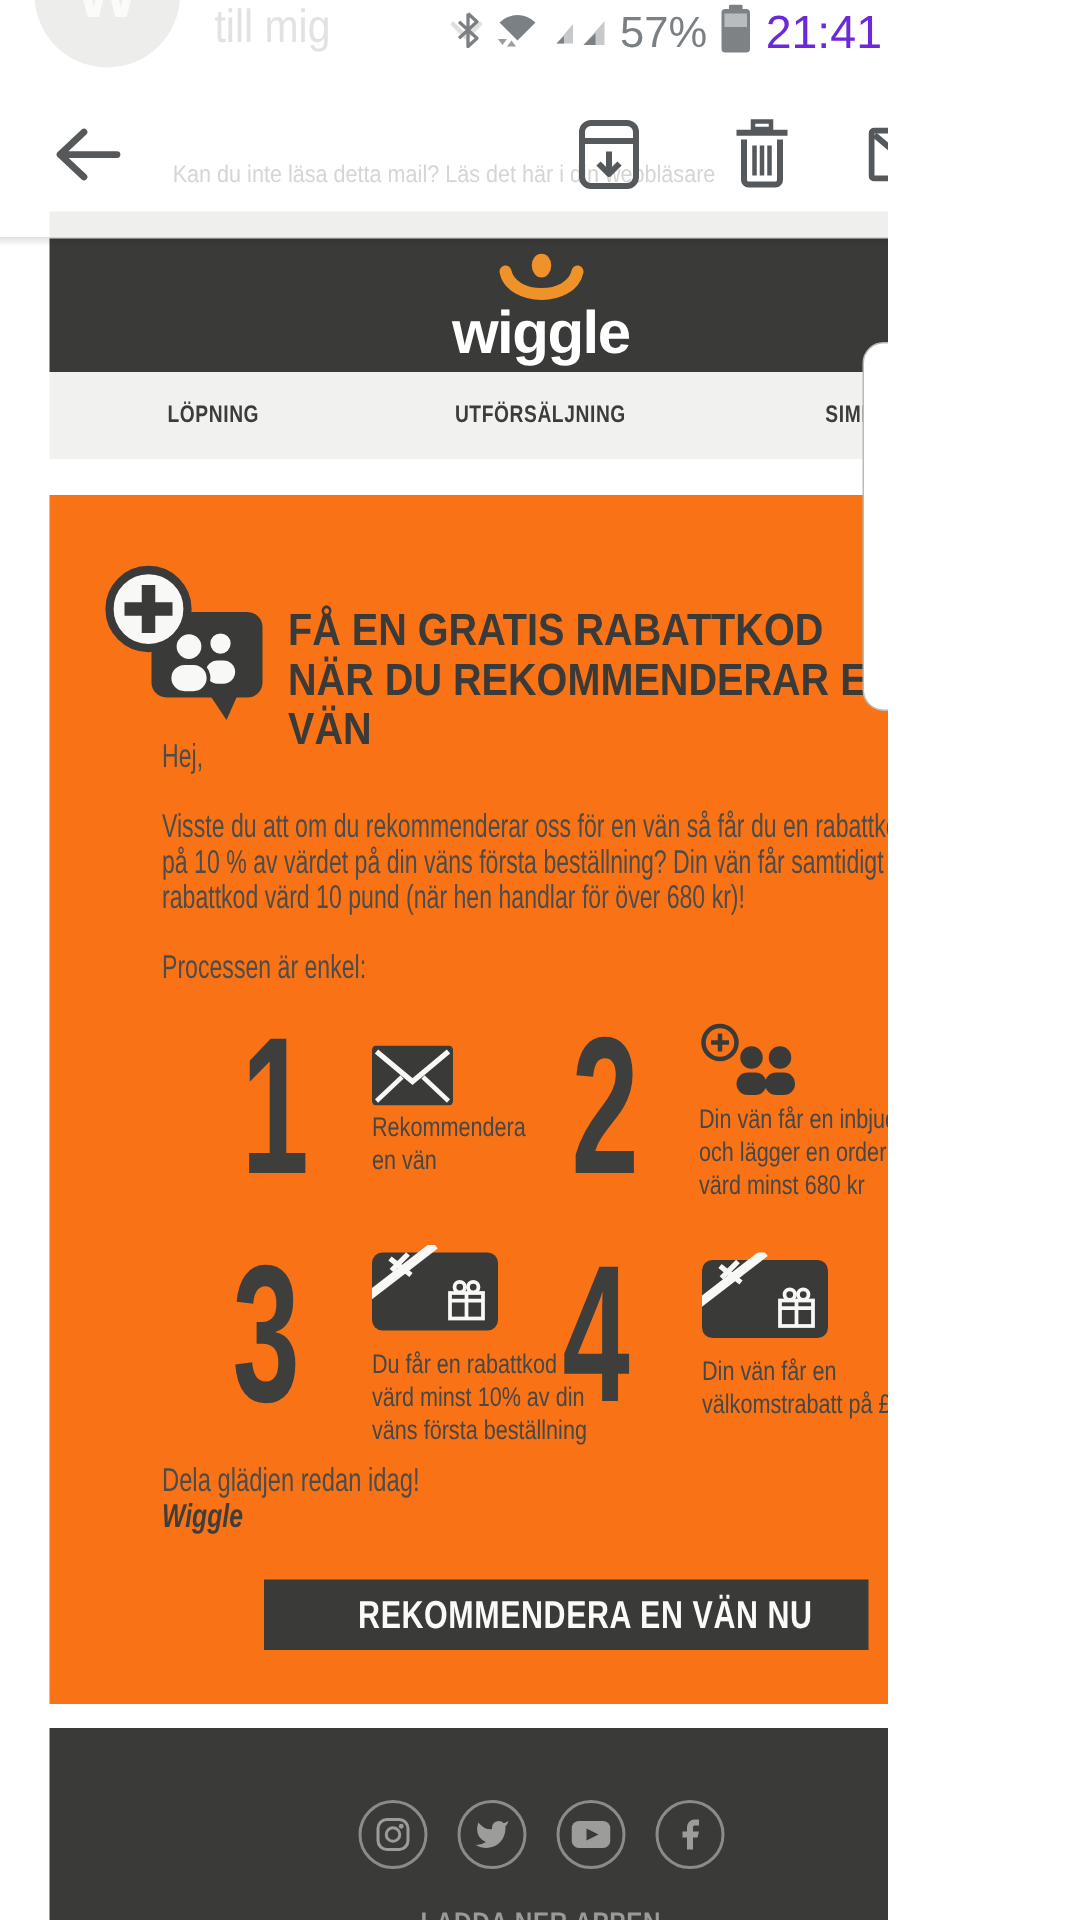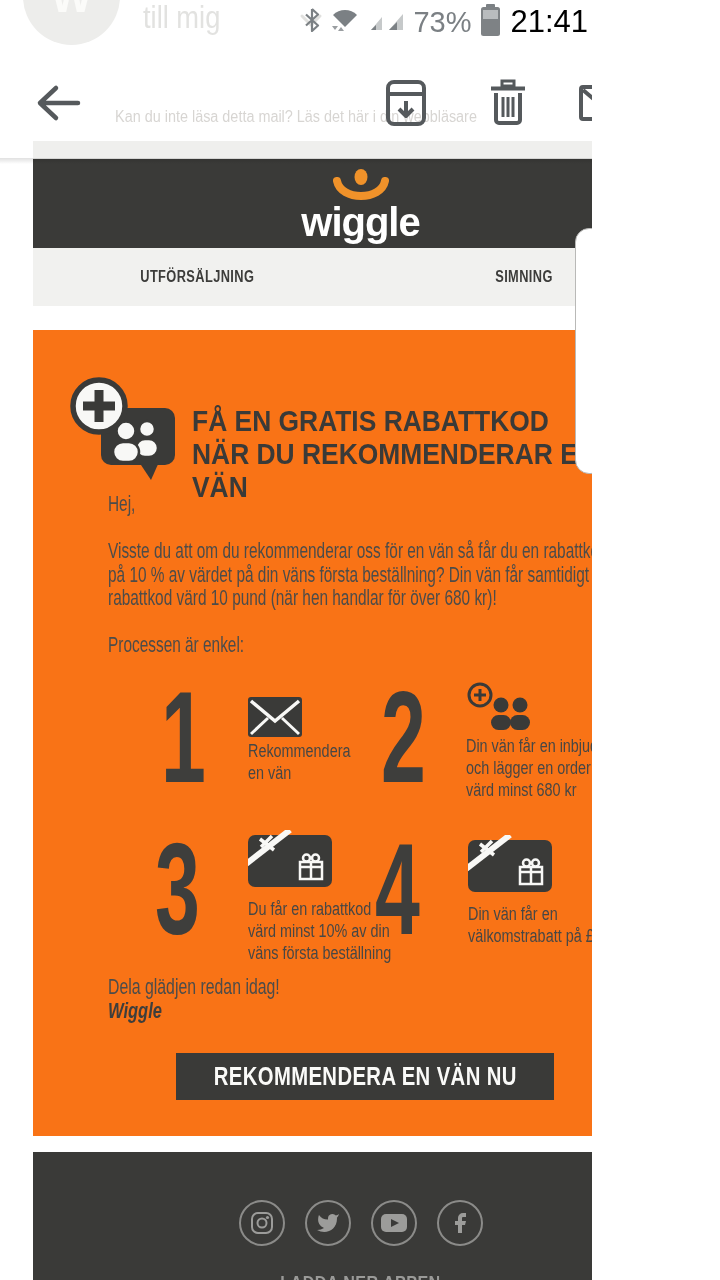--- a/index.html
+++ b/index.html
@@ -14,21 +14,21 @@
             transform:scaleX(0.88);transform-origin:left top;white-space:nowrap;}
   .to-chevron{position:absolute;left:298px;top:12px;}
   .faded-dot{position:absolute;width:7px;height:7px;border-radius:50%;background:#ececea;}
   .preheader{position:absolute;left:0;top:108px;width:100%;text-align:center;font-size:16px;
              color:#b7b3ae;opacity:0.55;transform:scaleX(0.9);transform-origin:center;z-index:1;}
 
   
   .status-bar{position:absolute;top:2px;right:4px;height:40px;display:flex;align-items:center;
               gap:9px;z-index:5;color:#7b8084;}
   .status-text{font-size:29px;color:#7b8084;}
-  .time-text{font-size:31px;color:#000000;}
+  .time-text{font-size:31px;color:#6d28d9;}
 
   
   .toolbar{position:absolute;top:60px;left:0;width:720px;height:86px;z-index:4;}
   .tool-btn{position:absolute;top:0;width:60px;height:86px;display:flex;align-items:center;justify-content:center;}
   .appbar-shadow{position:absolute;top:158px;left:0;width:720px;height:6px;z-index:3;
                  background:linear-gradient(rgba(0,0,0,0.12),rgba(0,0,0,0));}
 
   
   .email-col{position:absolute;left:33px;top:141px;width:655px;}
   .gray-strip{height:18px;background:#efefed;}
@@ -54,21 +54,21 @@
   .step-icon{position:absolute;}
   .step-cap{position:absolute;font-size:18px;line-height:22px;color:#474745;white-space:pre-line;
             transform:scaleX(0.8);transform-origin:left top;width:300px;}
 
   .closing{position:absolute;left:75px;top:645px;font-size:22px;line-height:23px;color:#4c4c4a;
            transform:scaleX(0.72);transform-origin:left top;white-space:nowrap;}
   .signature{position:absolute;left:75px;top:668px;font-size:22px;color:#3e3e3c;font-weight:bold;
              font-style:italic;transform:scaleX(0.75);transform-origin:left top;}
 
   .cta{position:absolute;left:143px;top:723px;width:378px;height:47px;background:#3a3a38;
-       display:flex;align-items:center;justify-content:center;cursor:pointer;}
+       display:flex;align-items:center;justify-content:center;cursor:pointer;padding-left:25px;}
   .cta span{color:#fafaf8;font-size:26px;font-weight:bold;letter-spacing:0.5px;white-space:nowrap;
             transform:scaleX(0.78);transform-origin:center;}
 
   .white-gap{height:16px;background:#ffffff;}
 
   .footer{position:relative;height:140px;background:#3a3a38;overflow:hidden;}
   .social-row{position:absolute;top:48px;left:0;width:100%;display:flex;justify-content:center;gap:20px;}
   .social-circle{width:46px;height:46px;border-radius:50%;border:2px solid #8b8b89;box-sizing:border-box;
                  display:flex;align-items:center;justify-content:center;cursor:pointer;}
   .footer-app{position:absolute;top:120px;left:0;width:100%;text-align:center;font-size:19px;
@@ -114,21 +114,21 @@
           <path d="M1 14 L12 14 L12 1 Z" fill="#c6c9ca"></path>
           <path d="M1 14 L6 14 L6 9 Z" fill="#7b8084"></path>
         </svg>
     </span>
     <span style="margin-left:-4px;margin-top:4px;">
       <svg width="16" height="18" viewBox="0 0 16 18">
           <path d="M1 17 L15 17 L15 1 Z" fill="#c6c9ca"></path>
           <path d="M1 17 L9 17 L9 9 Z" fill="#7b8084"></path>
         </svg>
     </span>
-    <span class="status-text">73%</span>
+    <span class="status-text">57%</span>
     <span>
       <svg width="21" height="33" viewBox="0 0 21 33">
         <rect x="6" y="0" width="9" height="4" rx="1" fill="#7b8084"></rect>
         <rect x="1" y="3" width="19" height="29" rx="2.5" fill="#7e8285"></rect>
         <rect x="3" y="6" width="15" height="9" fill="#b9bcbe"></rect>
       </svg>
     </span>
     <span class="time-text">21:41</span>
   </div>
 
@@ -177,20 +177,23 @@
 
     <div class="brand-header">
       <svg width="64" height="36" viewBox="0 0 64 36">
         <ellipse cx="32" cy="8" rx="6.5" ry="8" fill="#f0922a"></ellipse>
         <path d="M8 12 C12 32 52 32 56 12" fill="none" stroke="#f0922a" stroke-width="8" stroke-linecap="round"></path>
       </svg>
       <span class="brand-word">wiggle</span>
     </div>
 
     <div class="nav">
+      <div class="nav-item">
+          <span class="nav-label">LÖPNING</span>
+        </div>
       <div class="nav-item">
           <span class="nav-label">UTFÖRSÄLJNING</span>
         </div>
       <div class="nav-item">
           <span class="nav-label">SIMNING</span>
         </div>
     </div>
 
     <div class="white-gap" style="height:12px;"></div>
 

